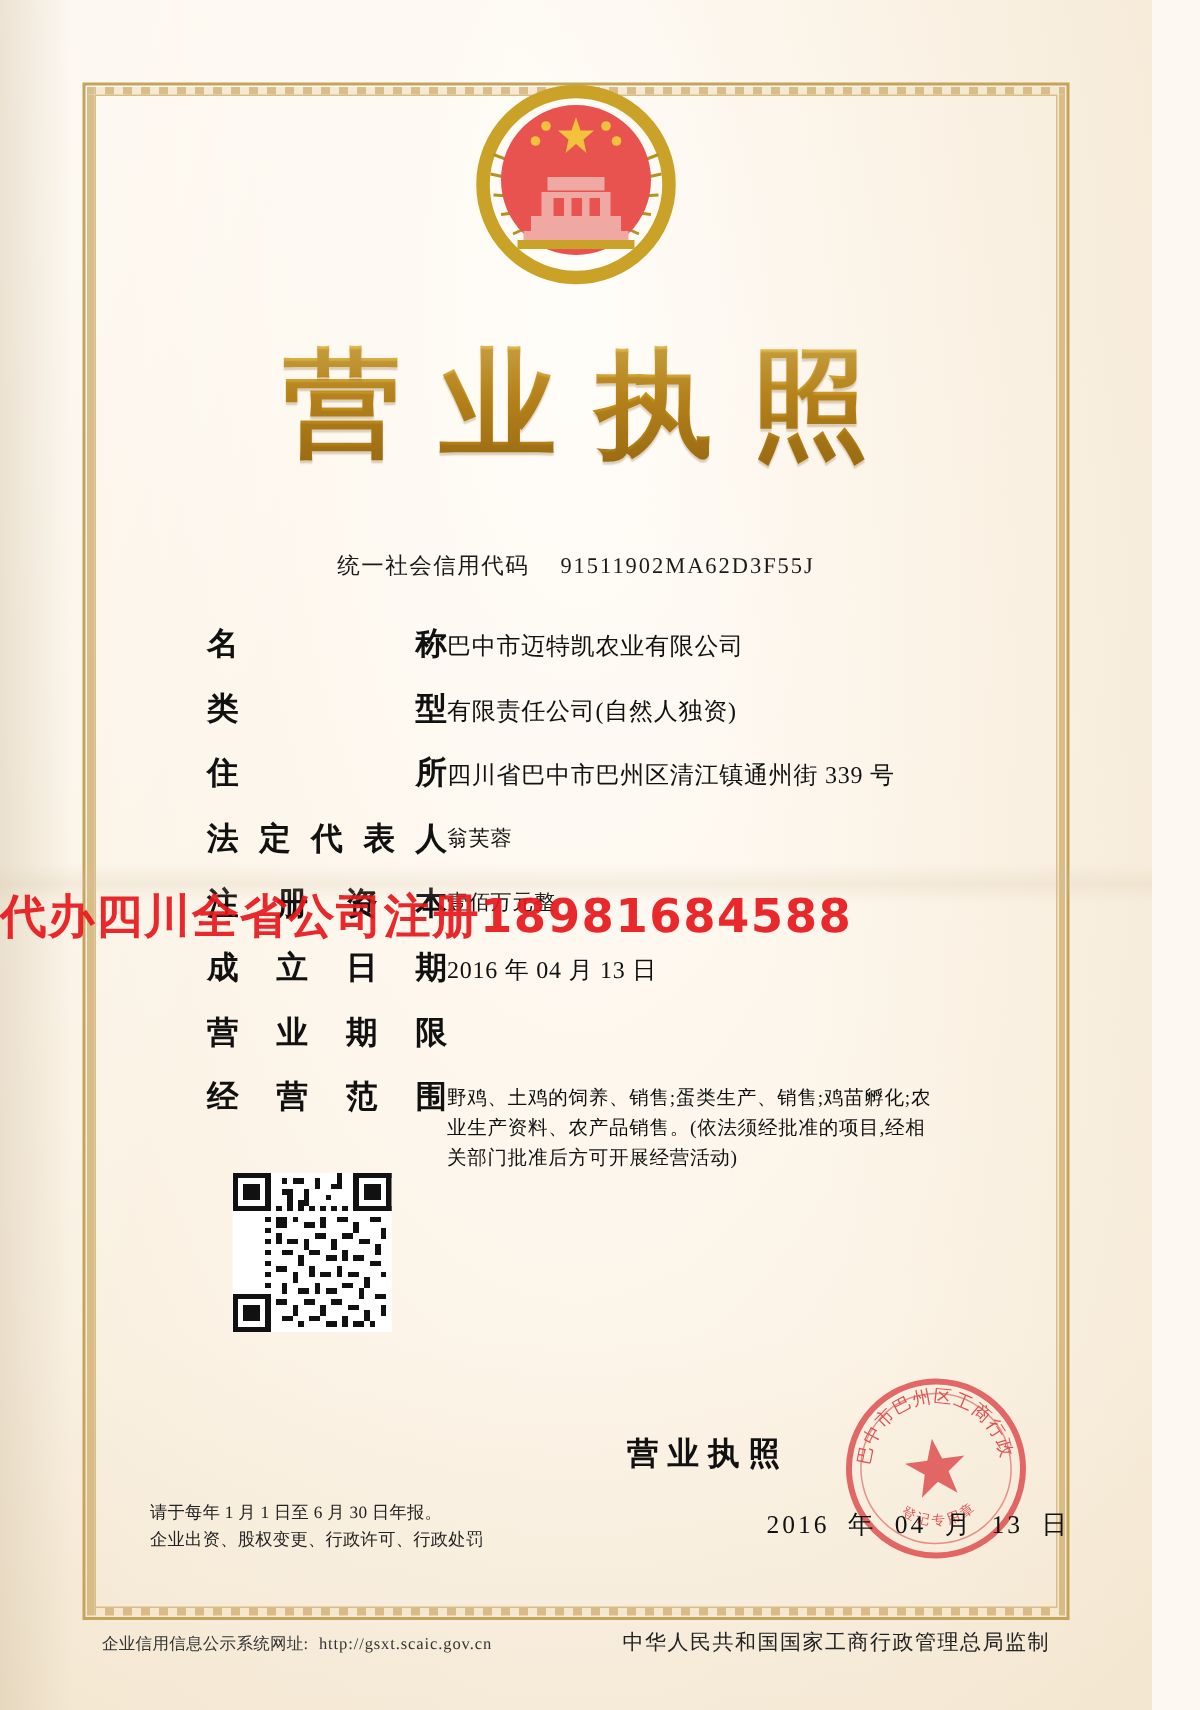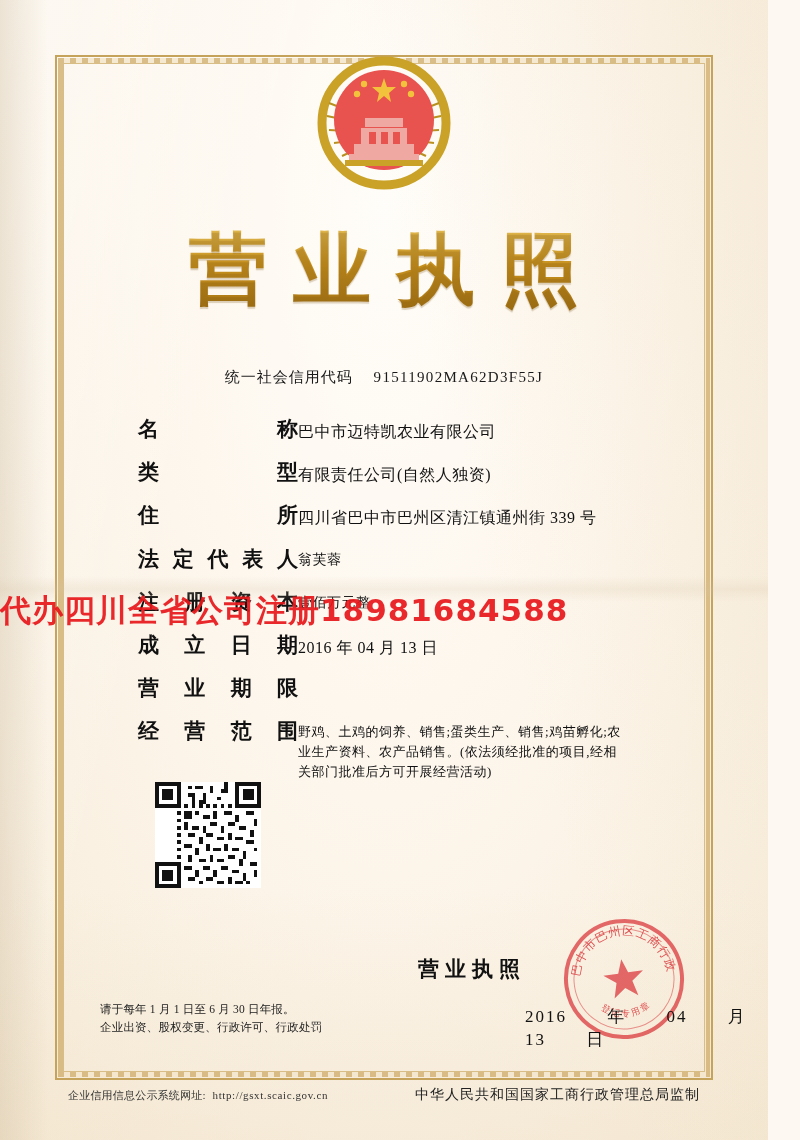--- a/index.html
+++ b/index.html
@@ -133,21 +133,21 @@
     letter-spacing:6px;
     color:#111;
   }
   .issue-date{
     position:absolute;
     left:508px;top:1005px;
     font-size:17px;
     color:#111;
     letter-spacing:2px;
   }
-  .issue-date span{margin:0 17px;}
+  .issue-date span{margin:0 3px;}
   
   .seal{
     position:absolute;
     left:560px;top:915px;
     width:128px;height:128px;
     transform:rotate(-8deg);
     opacity:.72;
   }
   
   .notes{

